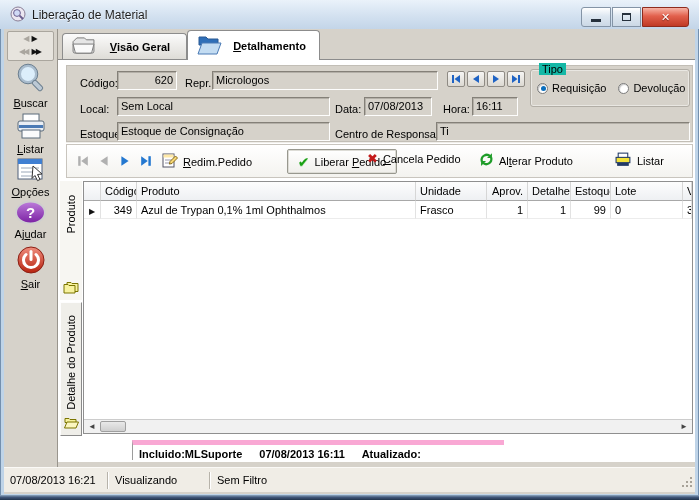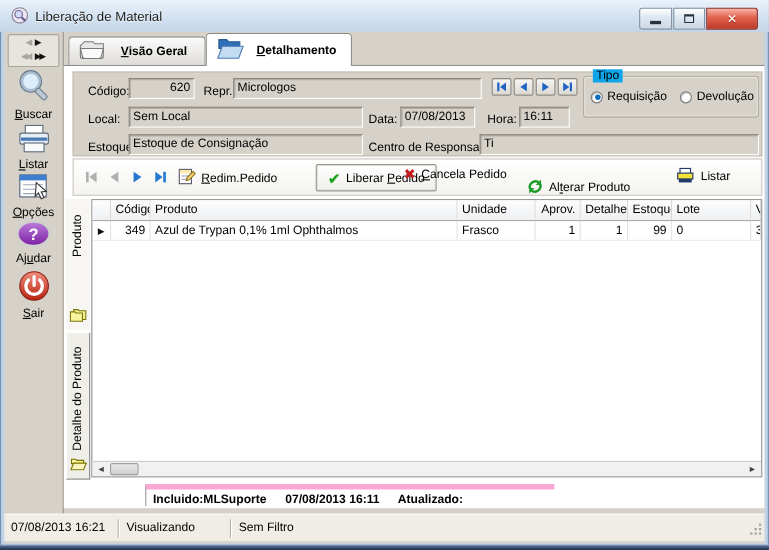--- a/index.html
+++ b/index.html
@@ -68,35 +68,35 @@
   .l-local{left:13px;top:37px;}  .b-local{left:50px;top:31px;width:213px;}
   .l-data{left:268px;top:37px;}  .b-data{left:297px;top:31px;width:68px;}
   .l-hora{left:376px;top:37px;}  .b-hora{left:405px;top:31px;width:46px;}
   .l-estoque{left:13px;top:62px;}.b-estoque{left:50px;top:56px;width:213px;}
   .l-centro{left:268px;top:62px;}.b-centro{left:369px;top:56px;width:254px;}
   .recnav{position:absolute;left:380px;top:5px;display:flex;gap:2px;}
   .recnav .nbtn{width:18px;height:16px;display:flex;align-items:center;justify-content:center;
     background:linear-gradient(#f6f5f3,#dcd9d2);border:1px solid #8f8b84;border-radius:2px;}
   .groupbox{position:absolute;left:463px;top:3px;width:160px;height:38px;
     border:1px solid #b2aea6;border-radius:3px;box-shadow:inset 0 0 0 1px #e9e7e2;}
-  .groupbox .legend{position:absolute;left:8px;top:-7px;background:#0ea5e9;padding:0 3px;}
+  .groupbox .legend{position:absolute;left:8px;top:-7px;background:#14b8a6;padding:0 3px;}
   .radios{position:absolute;left:6px;top:12px;display:flex;gap:12px;align-items:center;}
   .radio{display:flex;align-items:center;gap:4px;white-space:nowrap;}
   .rdot{width:11px;height:11px;border-radius:50%;background:#fff;
     border:1px solid #7b7b7b;box-shadow:inset 1px 1px 1px #c9c9c9;position:relative;}
   .rdot.sel::after{content:"";position:absolute;left:2.5px;top:2.5px;width:5px;height:5px;
     border-radius:50%;background:#0a6ebd;}
   
   .toolbar{position:absolute;left:8px;top:84px;width:627px;height:34px;
     background:linear-gradient(#ffffff,#f4f3ef);border:1px solid #c9c5be;}
   .tbnav{position:absolute;left:10px;top:10px;display:flex;gap:9px;}
   .tbitem{position:absolute;display:flex;align-items:center;gap:5px;white-space:nowrap;}
   .tb-redim{left:94px;top:7px;}
   .tb-cancela{left:300px;top:8px;}
-  .tb-alterar{left:412px;top:17px;}
+  .tb-alterar{left:412px;top:7px;}
   .tb-listar{left:548px;top:7px;}
   .tb-liberar{left:220px;top:4px;width:110px;height:25px;justify-content:center;
     background:linear-gradient(#ffffff,#f0efeb);border:1px solid #98988f;border-radius:2px;
     box-shadow:inset 0 0 0 1px #dddcd6;}
   .ck{color:#18a012;font-weight:bold;font-size:14px;line-height:12px;text-shadow:0 1px 0 #bfe5bd;}
   .xx{color:#c41a1a;font-weight:bold;font-size:13px;line-height:12px;}
   
   .vtabs{position:absolute;left:2px;top:121px;width:23px;height:255px;}
   .vtab{position:absolute;left:0;width:22px;display:flex;flex-direction:column;
     align-items:center;justify-content:space-between;background:#f2f1ec;}

